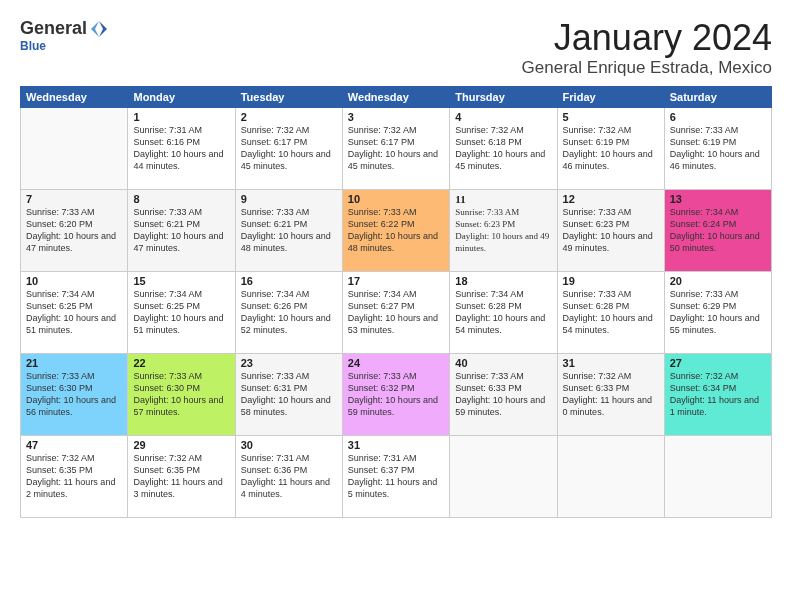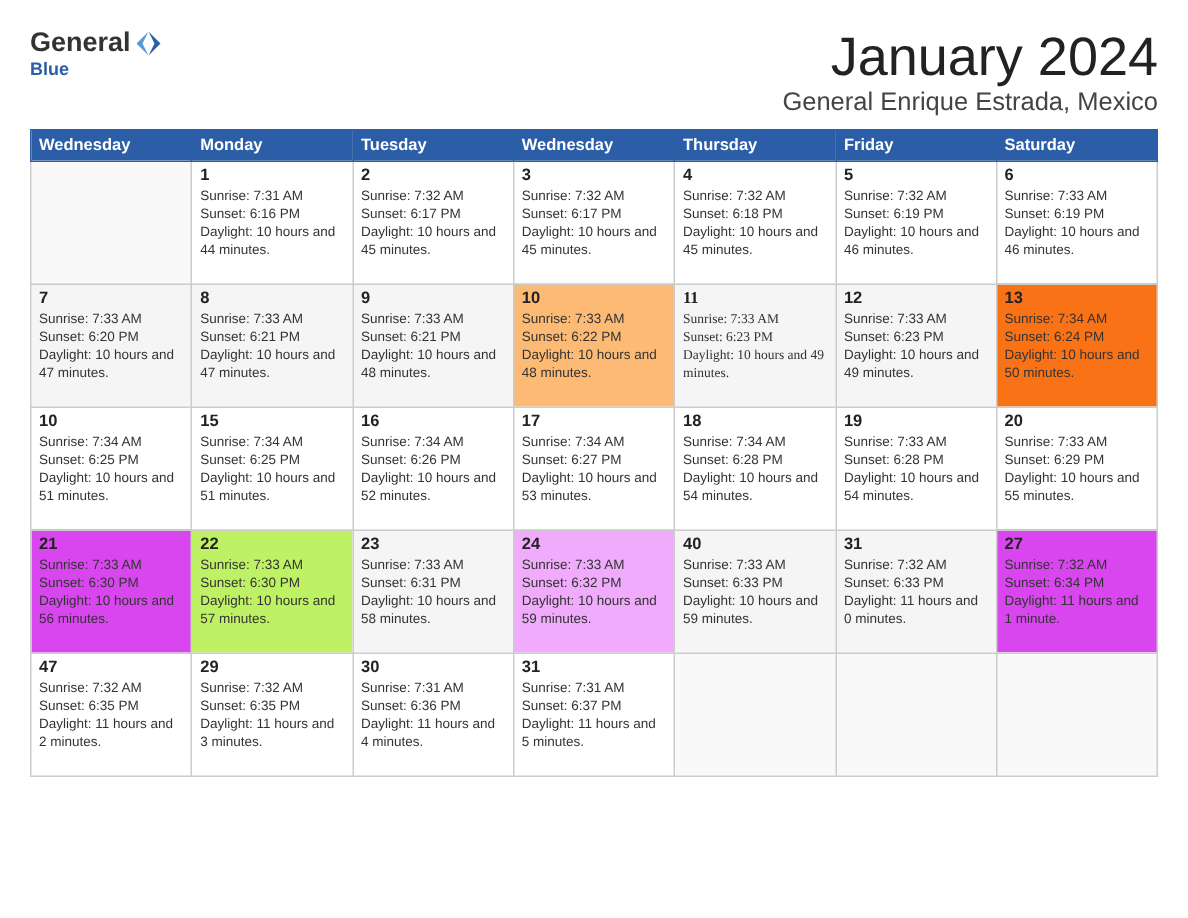--- a/index.html
+++ b/index.html
@@ -176,21 +176,21 @@
             <div class="day-info">Sunrise: 7:33 AM<br>Sunset: 6:22 PM<br>Daylight: 10 hours and 48 minutes.</div>
           </td>
           <td style="background: rgb(245, 245, 245); font-family: Liberation Serif, serif;">
             <span class="day-num">11</span>
             <div class="day-info">Sunrise: 7:33 AM<br>Sunset: 6:23 PM<br>Daylight: 10 hours and 49 minutes.</div>
           </td>
           <td style="background: rgb(245, 245, 245);">
             <span class="day-num">12</span>
             <div class="day-info">Sunrise: 7:33 AM<br>Sunset: 6:23 PM<br>Daylight: 10 hours and 49 minutes.</div>
           </td>
-          <td style="background: #f97316;">
+          <td style="background: #ec4899;">
             <span class="day-num">13</span>
             <div class="day-info">Sunrise: 7:34 AM<br>Sunset: 6:24 PM<br>Daylight: 10 hours and 50 minutes.</div>
           </td>
         </tr>
         <tr>
           <td>
             <span class="day-num">10</span>
             <div class="day-info">Sunrise: 7:34 AM<br>Sunset: 6:25 PM<br>Daylight: 10 hours and 51 minutes.</div>
           </td>
           <td>
@@ -212,21 +212,21 @@
           <td>
             <span class="day-num">19</span>
             <div class="day-info">Sunrise: 7:33 AM<br>Sunset: 6:28 PM<br>Daylight: 10 hours and 54 minutes.</div>
           </td>
           <td>
             <span class="day-num">20</span>
             <div class="day-info">Sunrise: 7:33 AM<br>Sunset: 6:29 PM<br>Daylight: 10 hours and 55 minutes.</div>
           </td>
         </tr>
         <tr>
-          <td style="background: #d946ef;">
+          <td style="background: #7dd3fc;">
             <span class="day-num">21</span>
             <div class="day-info">Sunrise: 7:33 AM<br>Sunset: 6:30 PM<br>Daylight: 10 hours and 56 minutes.</div>
           </td>
           <td style="background: #bef264;">
             <span class="day-num">22</span>
             <div class="day-info">Sunrise: 7:33 AM<br>Sunset: 6:30 PM<br>Daylight: 10 hours and 57 minutes.</div>
           </td>
           <td style="background: rgb(245, 245, 245);">
             <span class="day-num">23</span>
             <div class="day-info">Sunrise: 7:33 AM<br>Sunset: 6:31 PM<br>Daylight: 10 hours and 58 minutes.</div>
@@ -236,21 +236,21 @@
             <div class="day-info">Sunrise: 7:33 AM<br>Sunset: 6:32 PM<br>Daylight: 10 hours and 59 minutes.</div>
           </td>
           <td style="background: rgb(245, 245, 245);">
             <span class="day-num">40</span>
             <div class="day-info">Sunrise: 7:33 AM<br>Sunset: 6:33 PM<br>Daylight: 10 hours and 59 minutes.</div>
           </td>
           <td style="background: rgb(245, 245, 245);">
             <span class="day-num">31</span>
             <div class="day-info">Sunrise: 7:32 AM<br>Sunset: 6:33 PM<br>Daylight: 11 hours and 0 minutes.</div>
           </td>
-          <td style="background: #d946ef;">
+          <td style="background: #5eead4;">
             <span class="day-num">27</span>
             <div class="day-info">Sunrise: 7:32 AM<br>Sunset: 6:34 PM<br>Daylight: 11 hours and 1 minute.</div>
           </td>
         </tr>
         <tr>
           <td>
             <span class="day-num">47</span>
             <div class="day-info">Sunrise: 7:32 AM<br>Sunset: 6:35 PM<br>Daylight: 11 hours and 2 minutes.</div>
           </td>
           <td>

